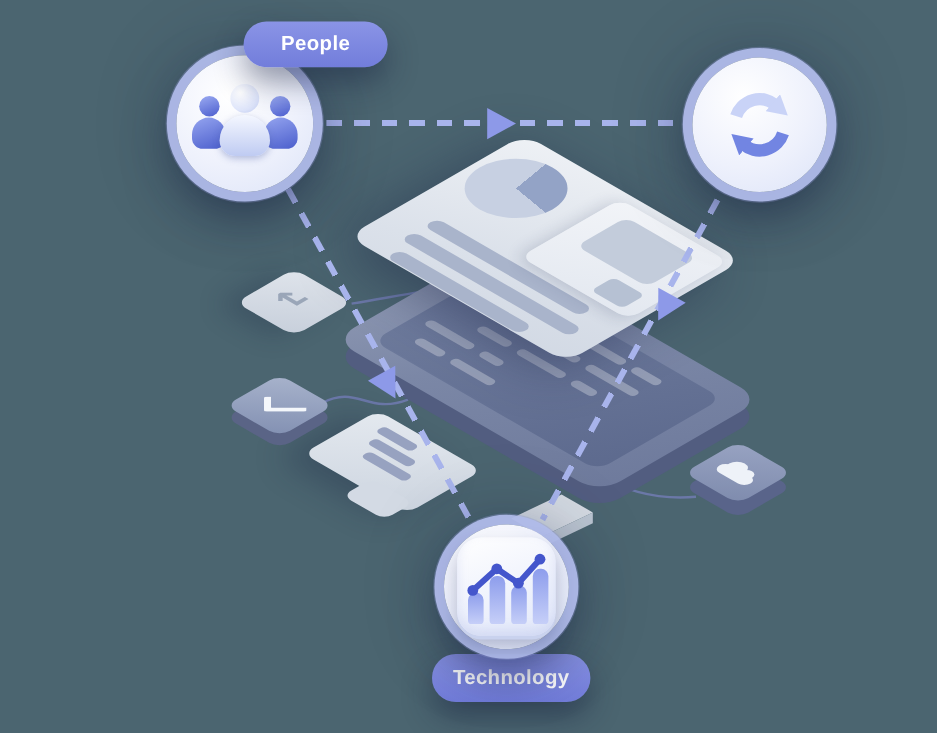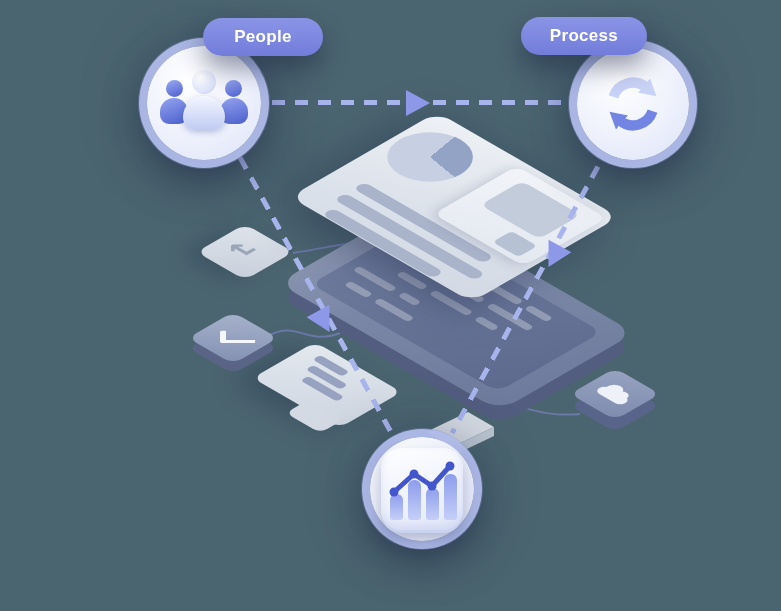--- a/index.html
+++ b/index.html
@@ -190,38 +190,38 @@
     <div class="ppl">
       <div class="p-head-s" style="left:8px;top:10px"></div>
       <div class="p-body-s" style="left:2px;top:28px"></div>
       <div class="p-head-s" style="left:67px;top:10px"></div>
       <div class="p-body-s" style="left:62px;top:28px"></div>
       <div class="p-head-c"></div>
       <div class="p-body-c"></div>
     </div>
   </div>
 
-  <div class="pill pill-process">
-    <span>Process</span>
-  </div>
   <div class="node-circle c-process">
     <svg class="proc-svg" width="74" height="74" viewBox="0 0 72 72">
       <defs>
         <marker id="ah1" markerUnits="userSpaceOnUse" markerWidth="18" markerHeight="18" refX="3" refY="9" orient="auto">
           <path d="M0,0 L16,9 L0,18 Z" fill="#c9d3f7"></path>
         </marker>
         <marker id="ah2" markerUnits="userSpaceOnUse" markerWidth="18" markerHeight="18" refX="3" refY="9" orient="auto">
           <path d="M0,0 L16,9 L0,18 Z" fill="#7285e2"></path>
         </marker>
       </defs>
       <path d="M 17,29 A 20,20 0 0 1 49,20" stroke="#c9d3f7" stroke-width="10" fill="none" marker-end="url(#ah1)"></path>
       <path d="M 55,43 A 20,20 0 0 1 23,52" stroke="#7285e2" stroke-width="10" fill="none" marker-end="url(#ah2)"></path>
     </svg>
   </div>
 
+  <div class="pill pill-tech">
+    <span>Technology</span>
+  </div>
   <div class="node-circle c-tech">
     <div class="tech-square">
       <div class="tech-chart">
         <div class="tbar" style="left:4px;height:26px"></div>
         <div class="tbar" style="left:22px;height:40px"></div>
         <div class="tbar" style="left:40px;height:32px"></div>
         <div class="tbar" style="left:58px;height:46px"></div>
         <svg class="tline" width="72" height="62">
           <polyline points="8,34 28,16 46,28 64,8" stroke="#4456cc" stroke-width="5" fill="none" stroke-linejoin="round" stroke-linecap="round"></polyline>
           <circle cx="8" cy="34" r="4.5" fill="#4456cc"></circle>

